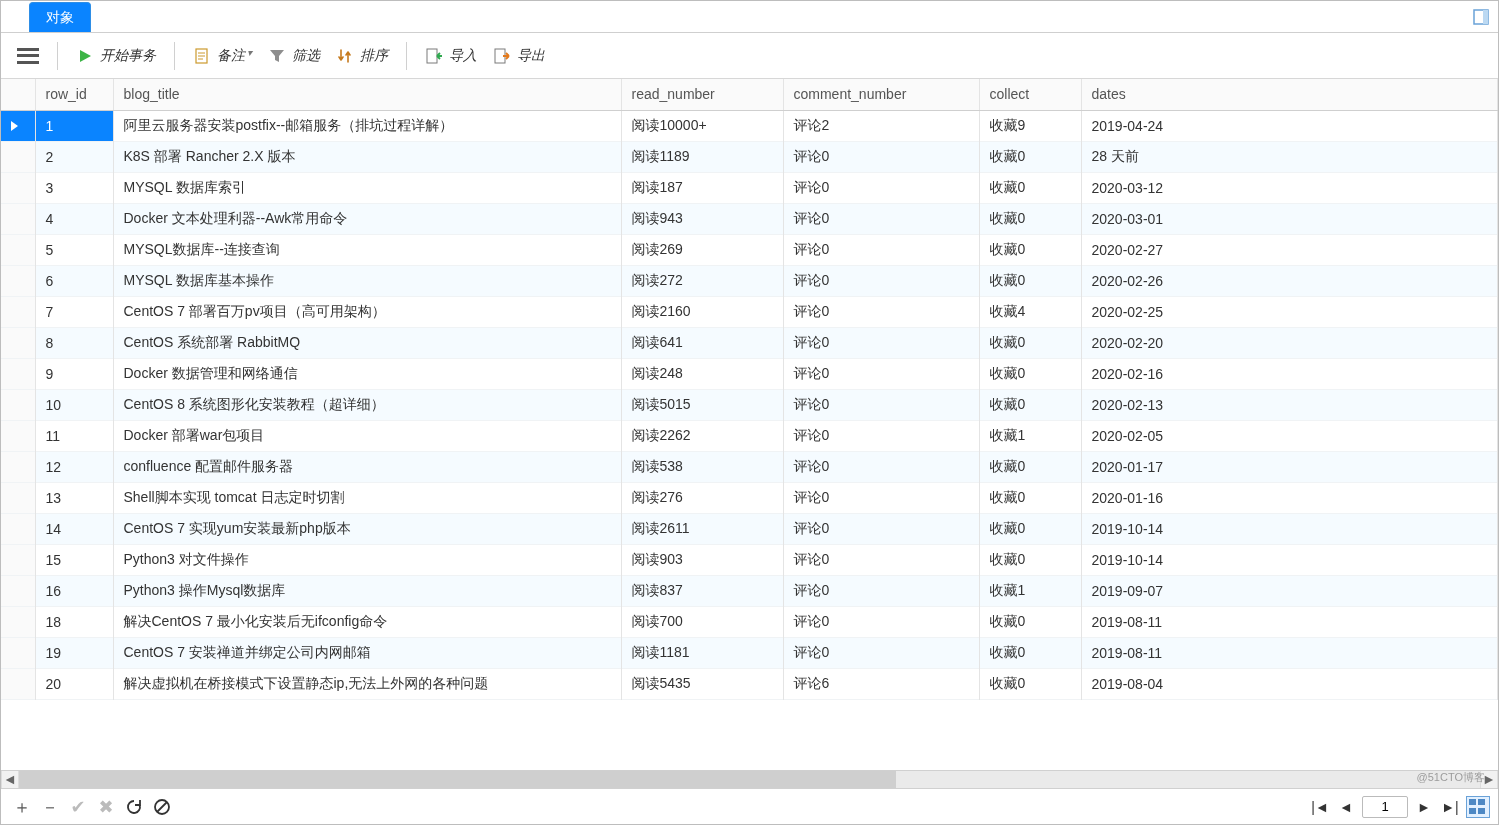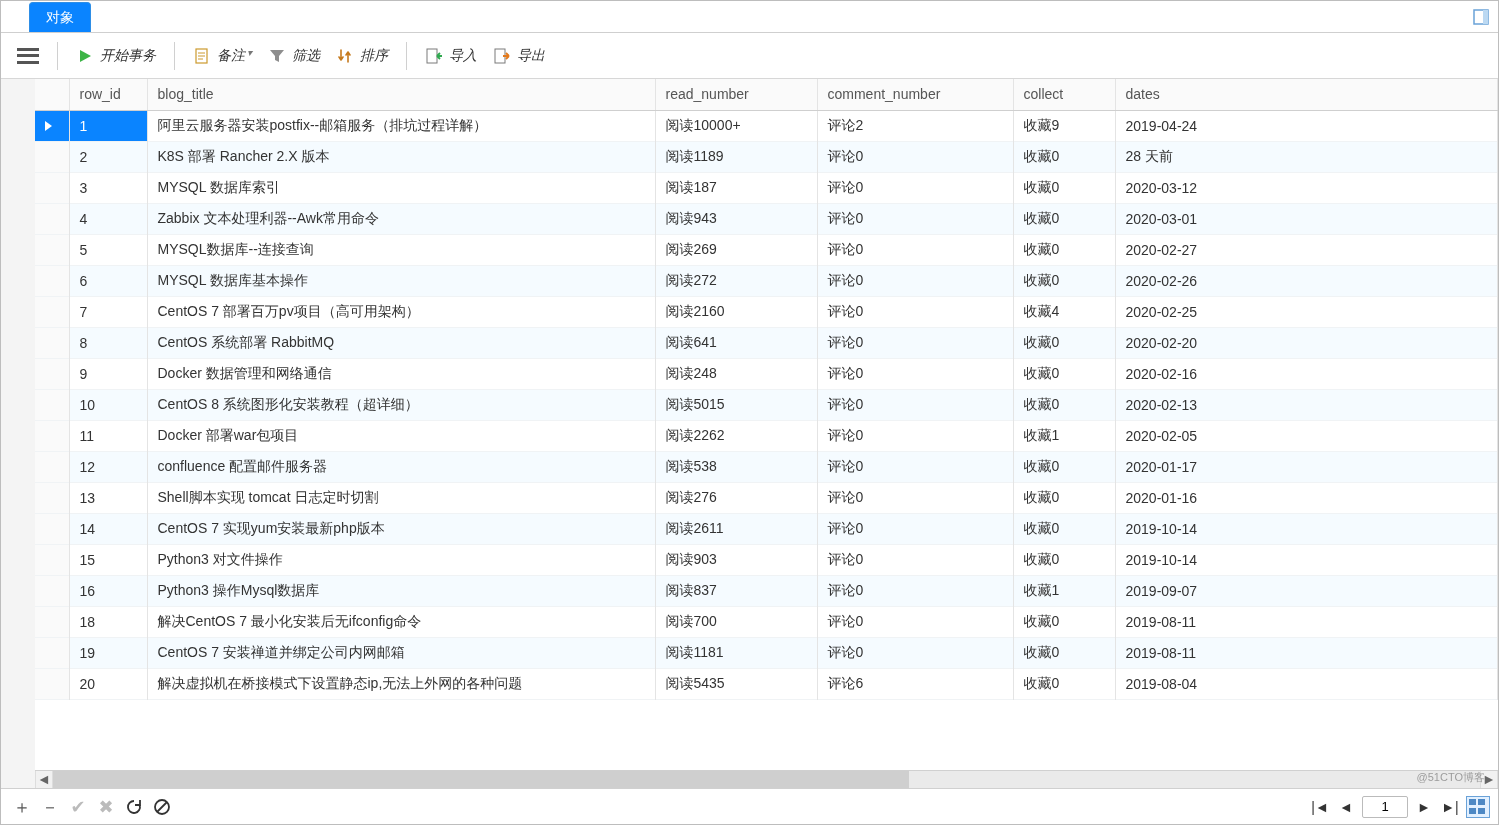--- a/index.html
+++ b/index.html
@@ -18,21 +18,21 @@
   .ico{width:18px;height:18px;display:inline-block;}
   
   .toolbar{display:flex;align-items:center;height:46px;background:#fff;border-bottom:1px solid #d7d7d7;padding:0 8px;}
   .tb-sep{width:1px;height:28px;background:#d0d0d0;margin:0 10px;}
   .tb-btn{display:flex;align-items:flex-start;padding:4px 8px;border-radius:2px;cursor:pointer;color:#333;font-style:italic;}
   .tb-btn .ico{margin-right:6px;}
   .hamburger{width:22px;height:16px;border-top:3px solid #555;border-bottom:3px solid #555;position:relative;}
   .hamburger::after{content:"";position:absolute;left:0;right:0;top:3px;height:3px;background:#555;}
   .ddarrow{margin-left:2px;color:#777;font-size:10px;}
   
-  .gridwrap{flex:1;display:flex;flex-direction:column;overflow:hidden;background:#fff;margin-left:34px;}
+  .gridwrap{flex:1;display:flex;flex-direction:column;overflow:hidden;background:#fff;}
   .grid-scroll{flex:1;overflow:hidden;position:relative;}
   table.grid{border-collapse:collapse;width:100%;table-layout:fixed;}
   table.grid th,table.grid td{border-right:1px solid #e4e4e4;padding:6px 10px;height:31px;text-align:left;white-space:nowrap;overflow:hidden;text-overflow:ellipsis;font-weight:normal;}
   table.grid thead th{background:#fafafa;border-bottom:1px solid #cfcfcf;color:#555;position:sticky;top:0;}
   table.grid tbody tr{border-bottom:1px solid #f0f3f5;}
   table.grid tbody tr:nth-child(even){background:#f5fbff;}
   .col-ind{width:34px;background:#fafafa;border-right:1px solid #e0e0e0;text-align:center;color:#555;}
   .col-rowid{width:78px;text-align:right;padding-right:14px !important;}
   .col-title{width:508px;}
   .col-read{width:162px;}
@@ -197,21 +197,21 @@
               <td class="col-rowid">3</td>
               <td>MYSQL 数据库索引</td>
               <td>阅读187</td>
               <td>评论0</td>
               <td>收藏0</td>
               <td>2020-03-12</td>
             </tr>
             <tr>
               <td class="col-ind"></td>
               <td class="col-rowid">4</td>
-              <td>Zabbix 文本处理利器--Awk常用命令</td>
+              <td>Docker 文本处理利器--Awk常用命令</td>
               <td>阅读943</td>
               <td>评论0</td>
               <td>收藏0</td>
               <td>2020-03-01</td>
             </tr>
             <tr>
               <td class="col-ind"></td>
               <td class="col-rowid">5</td>
               <td>MYSQL数据库--连接查询</td>
               <td>阅读269</td>

